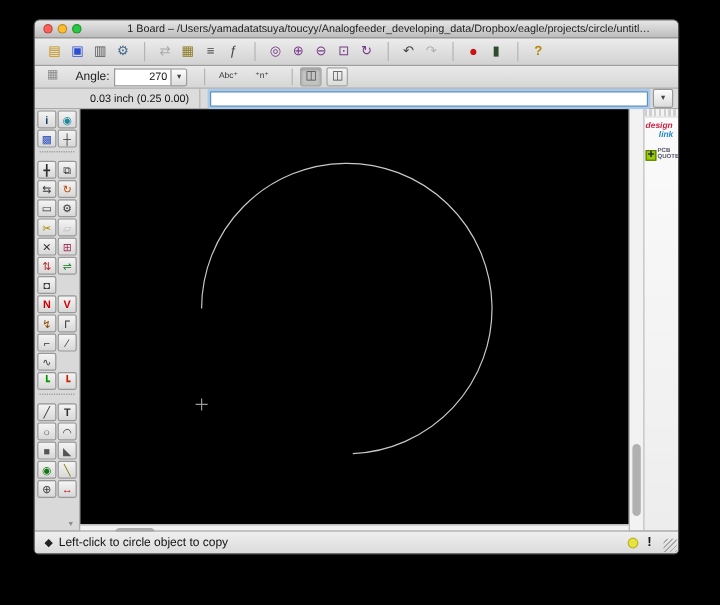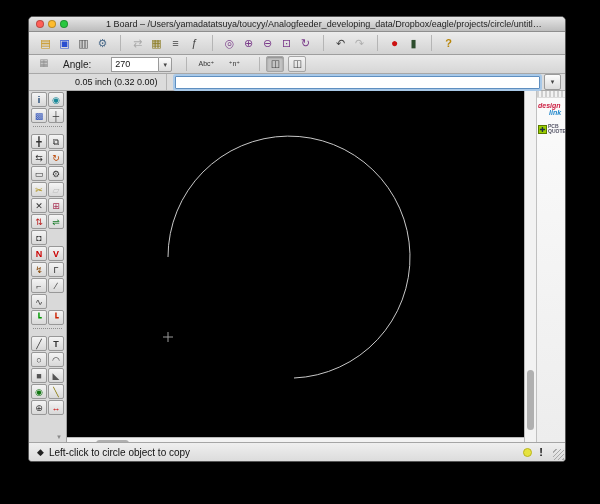--- a/index.html
+++ b/index.html
@@ -39,24 +39,24 @@
     font-size:11px;line-height:16px;cursor:default;
   }
   .tb-sep{width:7px;height:16px;border-right:1px solid #b5b5b5;margin-right:6px;}
   
   .toolbar2{
     height:18px;flex:0 0 18px;display:flex;align-items:center;
     background:linear-gradient(#e9e9e9,#d6d6d6);
     border-bottom:1px solid #a8a8a8;padding:0 6px;font-size:10px;color:#222;
   }
   .grid-btn{width:18px;height:14px;text-align:center;font-size:10px;color:#8a8a8a;margin-right:10px;}
-  .angle-label{margin-right:20px;}
+  .angle-label{margin-right:4px;}
   .angle-box{
     width:40px;height:13px;background:#fff;border:1px solid #9a9a9a;border-right:none;
-    font-size:9px;padding:0 3px;line-height:13px;color:#111;
+    font-size:9px;padding:0 3px;line-height:13px;color:#111;text-align:right;
   }
   .angle-drop{
     width:14px;height:15px;border:1px solid #9a9a9a;background:linear-gradient(#fdfdfd,#dcdcdc);
     font-size:7px;text-align:center;line-height:14px;color:#444;border-radius:0 2px 2px 0;box-sizing:border-box;
   }
   .mini-btn{
     height:14px;min-width:18px;margin-left:6px;padding:0 2px;
     font-size:7px;line-height:14px;text-align:center;color:#333;
   }
   .pane-btn{
@@ -218,21 +218,21 @@
     <span class="angle-drop">▾</span>
     <span class="tb2-sep"></span>
     <span class="mini-btn">Abc⁺</span>
     <span class="mini-btn">⁺n⁺</span>
     <span class="tb2-sep"></span>
     <span class="pane-btn pressed">◫</span>
     <span class="pane-btn">◫</span>
   </div>
 
   <div class="cmdrow">
-    <span class="coords">0.05 inch (0.32 0.00)</span>
+    <span class="coords">0.03 inch (0.25 0.00)</span>
     <span class="cmdbox"></span>
     <span class="cmd-drop">▾</span>
   </div>
 
   <div class="main">
 
     <div class="sidebar">
 
       <span class="side-scroll-hint">▼</span>
 

